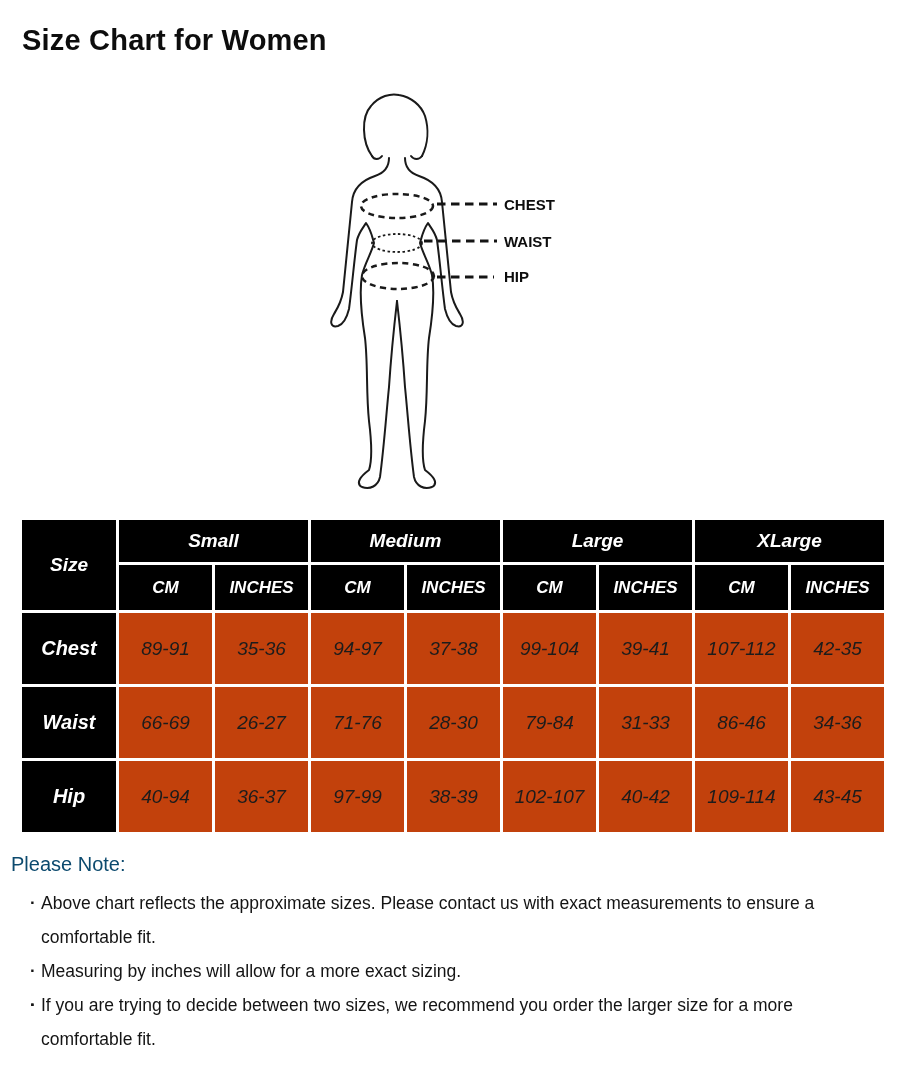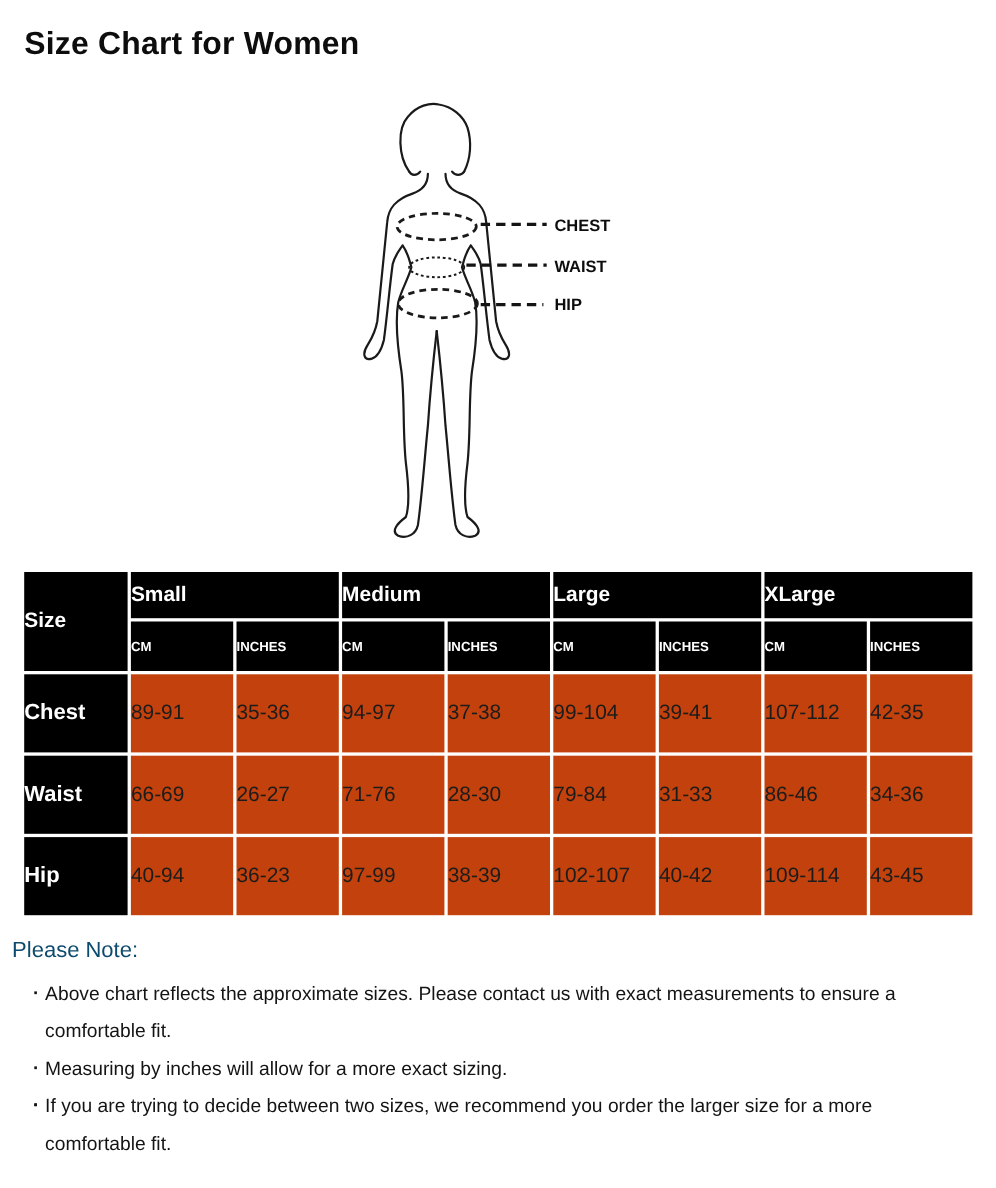--- a/index.html
+++ b/index.html
@@ -28,26 +28,26 @@
   .measure-label { font-family: "Liberation Sans", sans-serif; font-size: 15px; font-weight: bold; fill: #0d0d0d; }
 
   table.size-chart {
     position: absolute; top: 505px; left: 19px;
     width: 868px;
     border-collapse: separate; border-spacing: 3px;
     table-layout: fixed;
   }
   col.c-size { width: 94px; }
   .size-chart th, .size-chart td {
-    text-align: left; vertical-align: middle;
-    overflow: hidden; white-space: nowrap;
+    text-align: center; vertical-align: middle;
+    overflow: hidden; white-space: nowrap; font-style: italic;
   }
   .hdr { background: #000000; color: #ffffff; font-weight: bold; }
   tr.group-row th { height: 42px; font-size: 19px; }
-  tr.unit-row th  { height: 45px; font-size: 12px; }
+  tr.unit-row th  { height: 45px; font-size: 17px; }
   th.corner-cell  { font-size: 20px; }
   th.row-label    { font-size: 20px; height: 71px; }
   td.value-cell {
     background: #c2410c; color: #1c1c1c;
     font-size: 19px; height: 71px; font-weight: normal;
   }
 
   .notes { position: absolute; top: 839px; left: 11px; width: 866px; }
   .notes-heading { font-size: 20px; font-weight: normal; color: #0c4a6e; line-height: 26px; }
   .notes-list { list-style: none; margin-top: 9px; }
@@ -155,21 +155,21 @@
         <td class="value-cell">71-76</td>
         <td class="value-cell">28-30</td>
         <td class="value-cell">79-84</td>
         <td class="value-cell">31-33</td>
         <td class="value-cell">86-46</td>
         <td class="value-cell">34-36</td>
       </tr>
       <tr>
         <th class="hdr row-label">Hip</th>
         <td class="value-cell">40-94</td>
-        <td class="value-cell">36-23</td>
+        <td class="value-cell">36-37</td>
         <td class="value-cell">97-99</td>
         <td class="value-cell">38-39</td>
         <td class="value-cell">102-107</td>
         <td class="value-cell">40-42</td>
         <td class="value-cell">109-114</td>
         <td class="value-cell">43-45</td>
       </tr>
     </tbody>
   </table>
 

